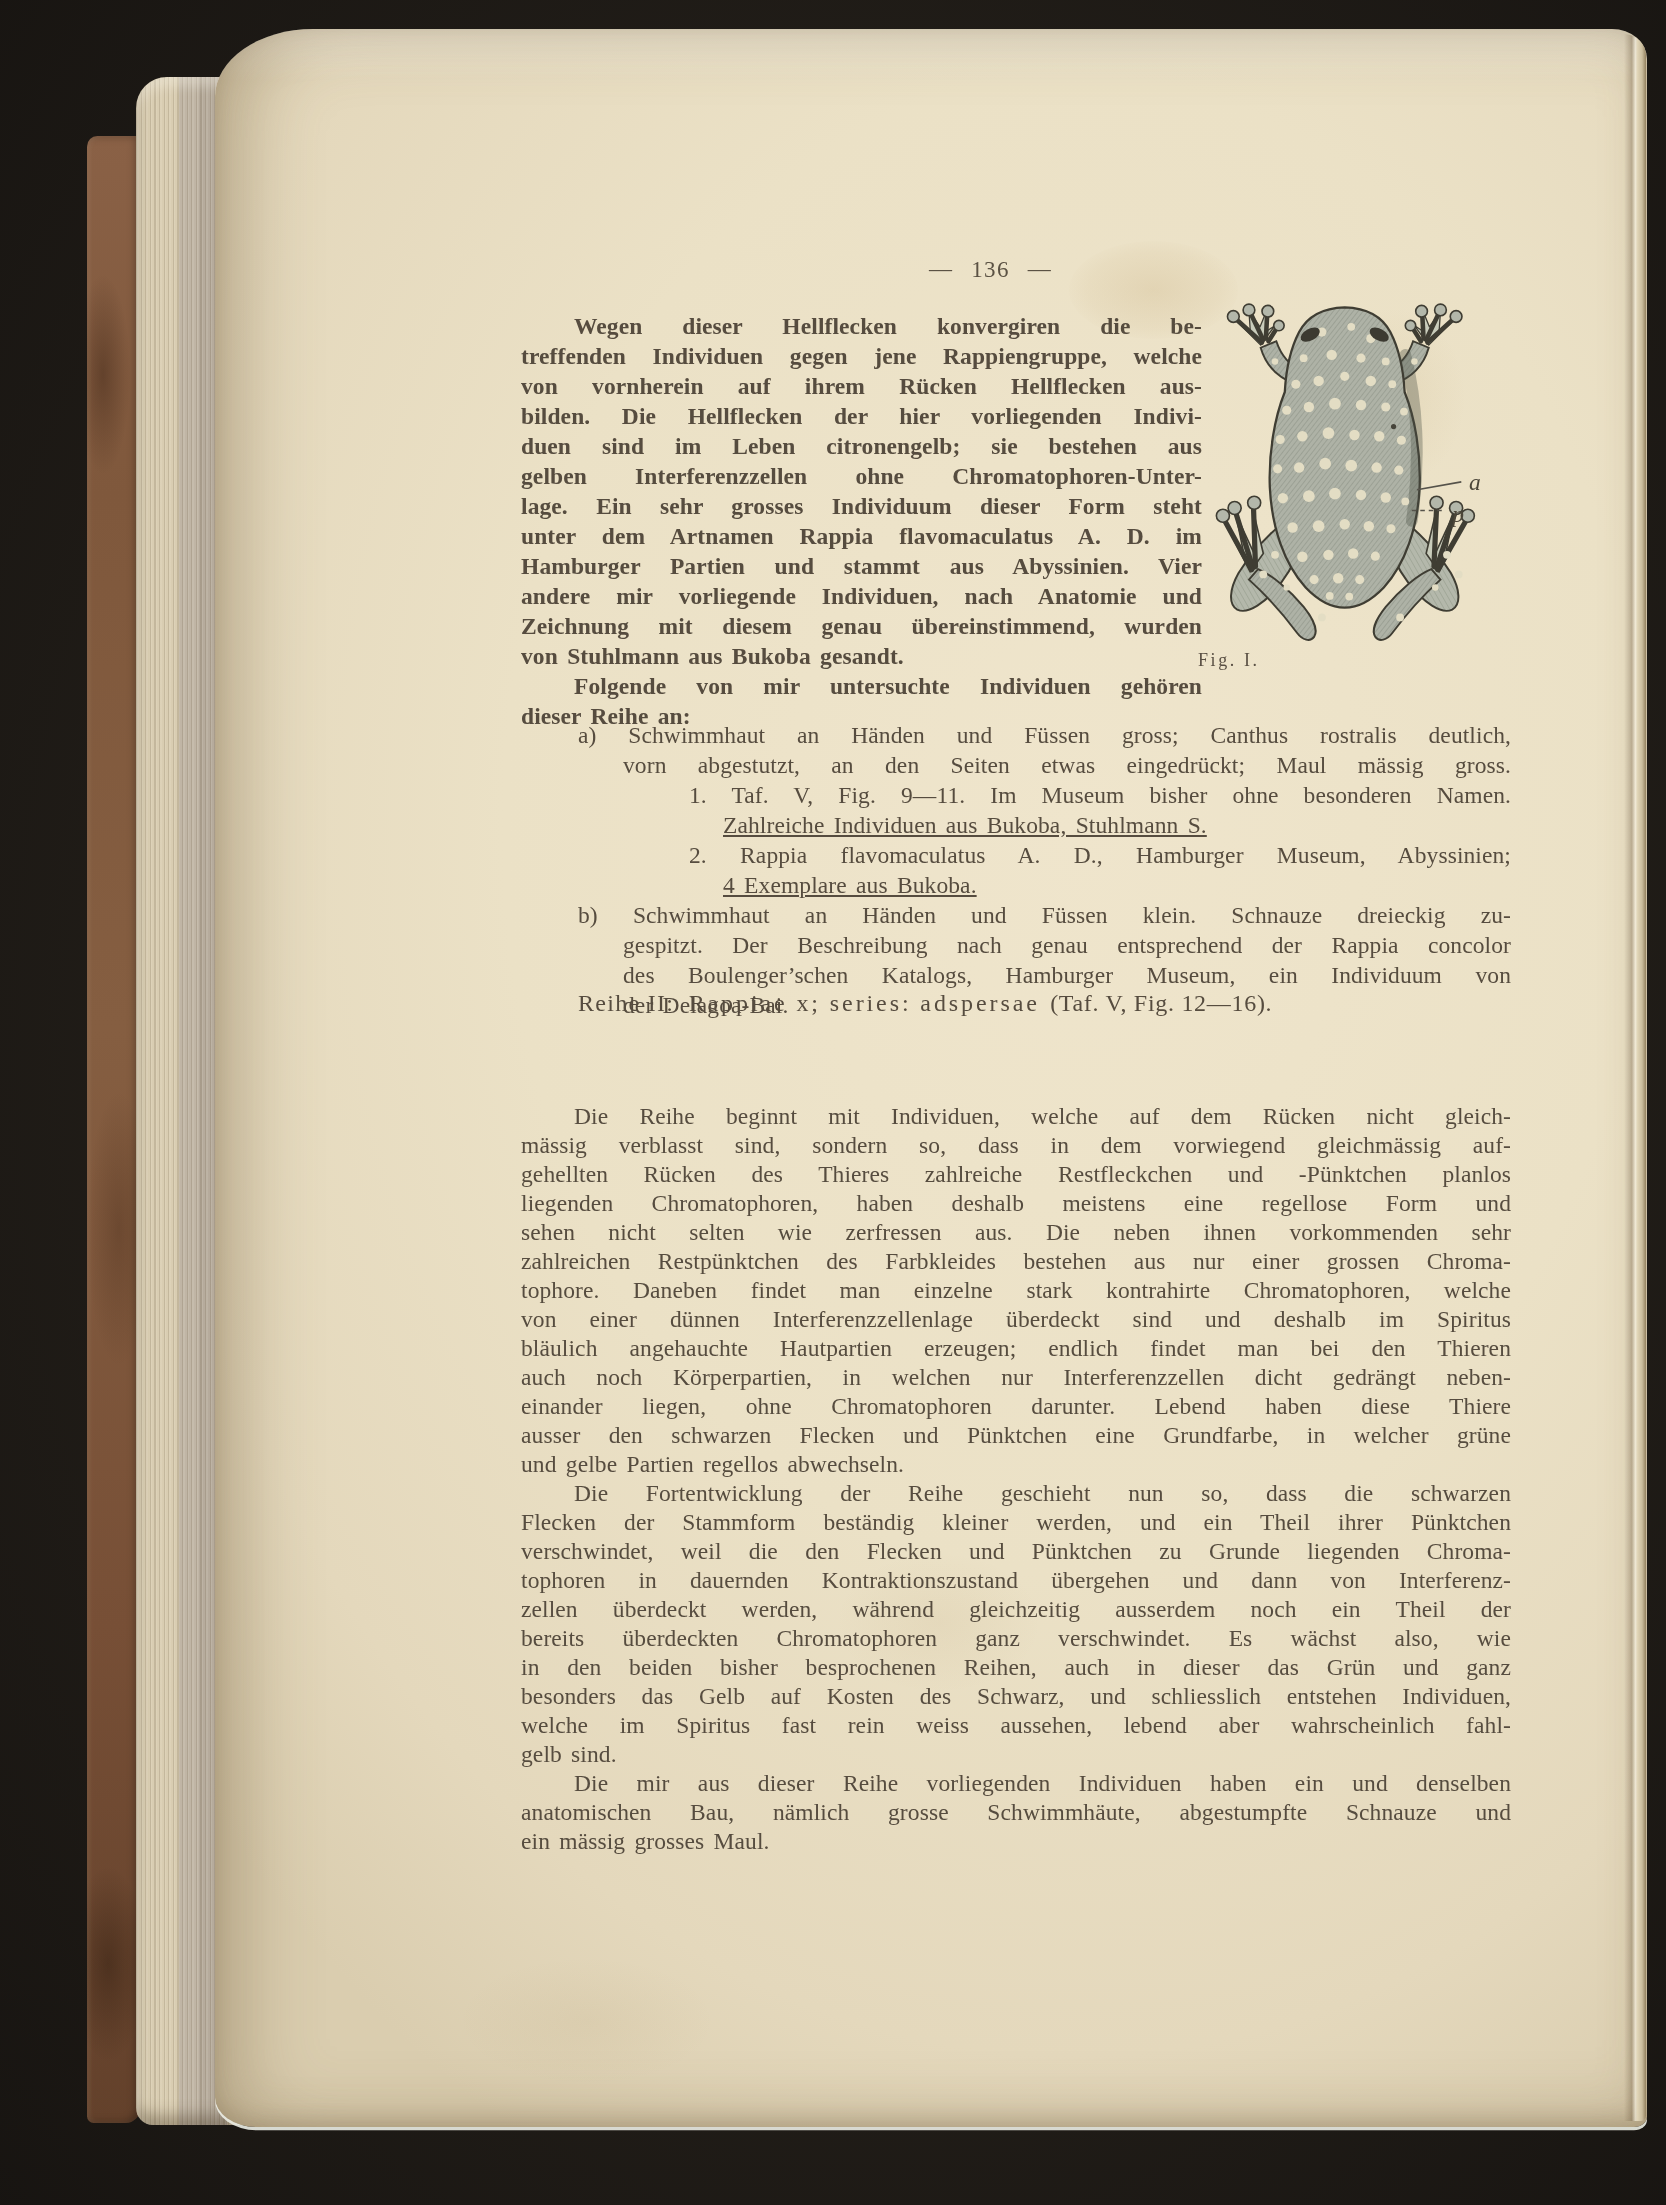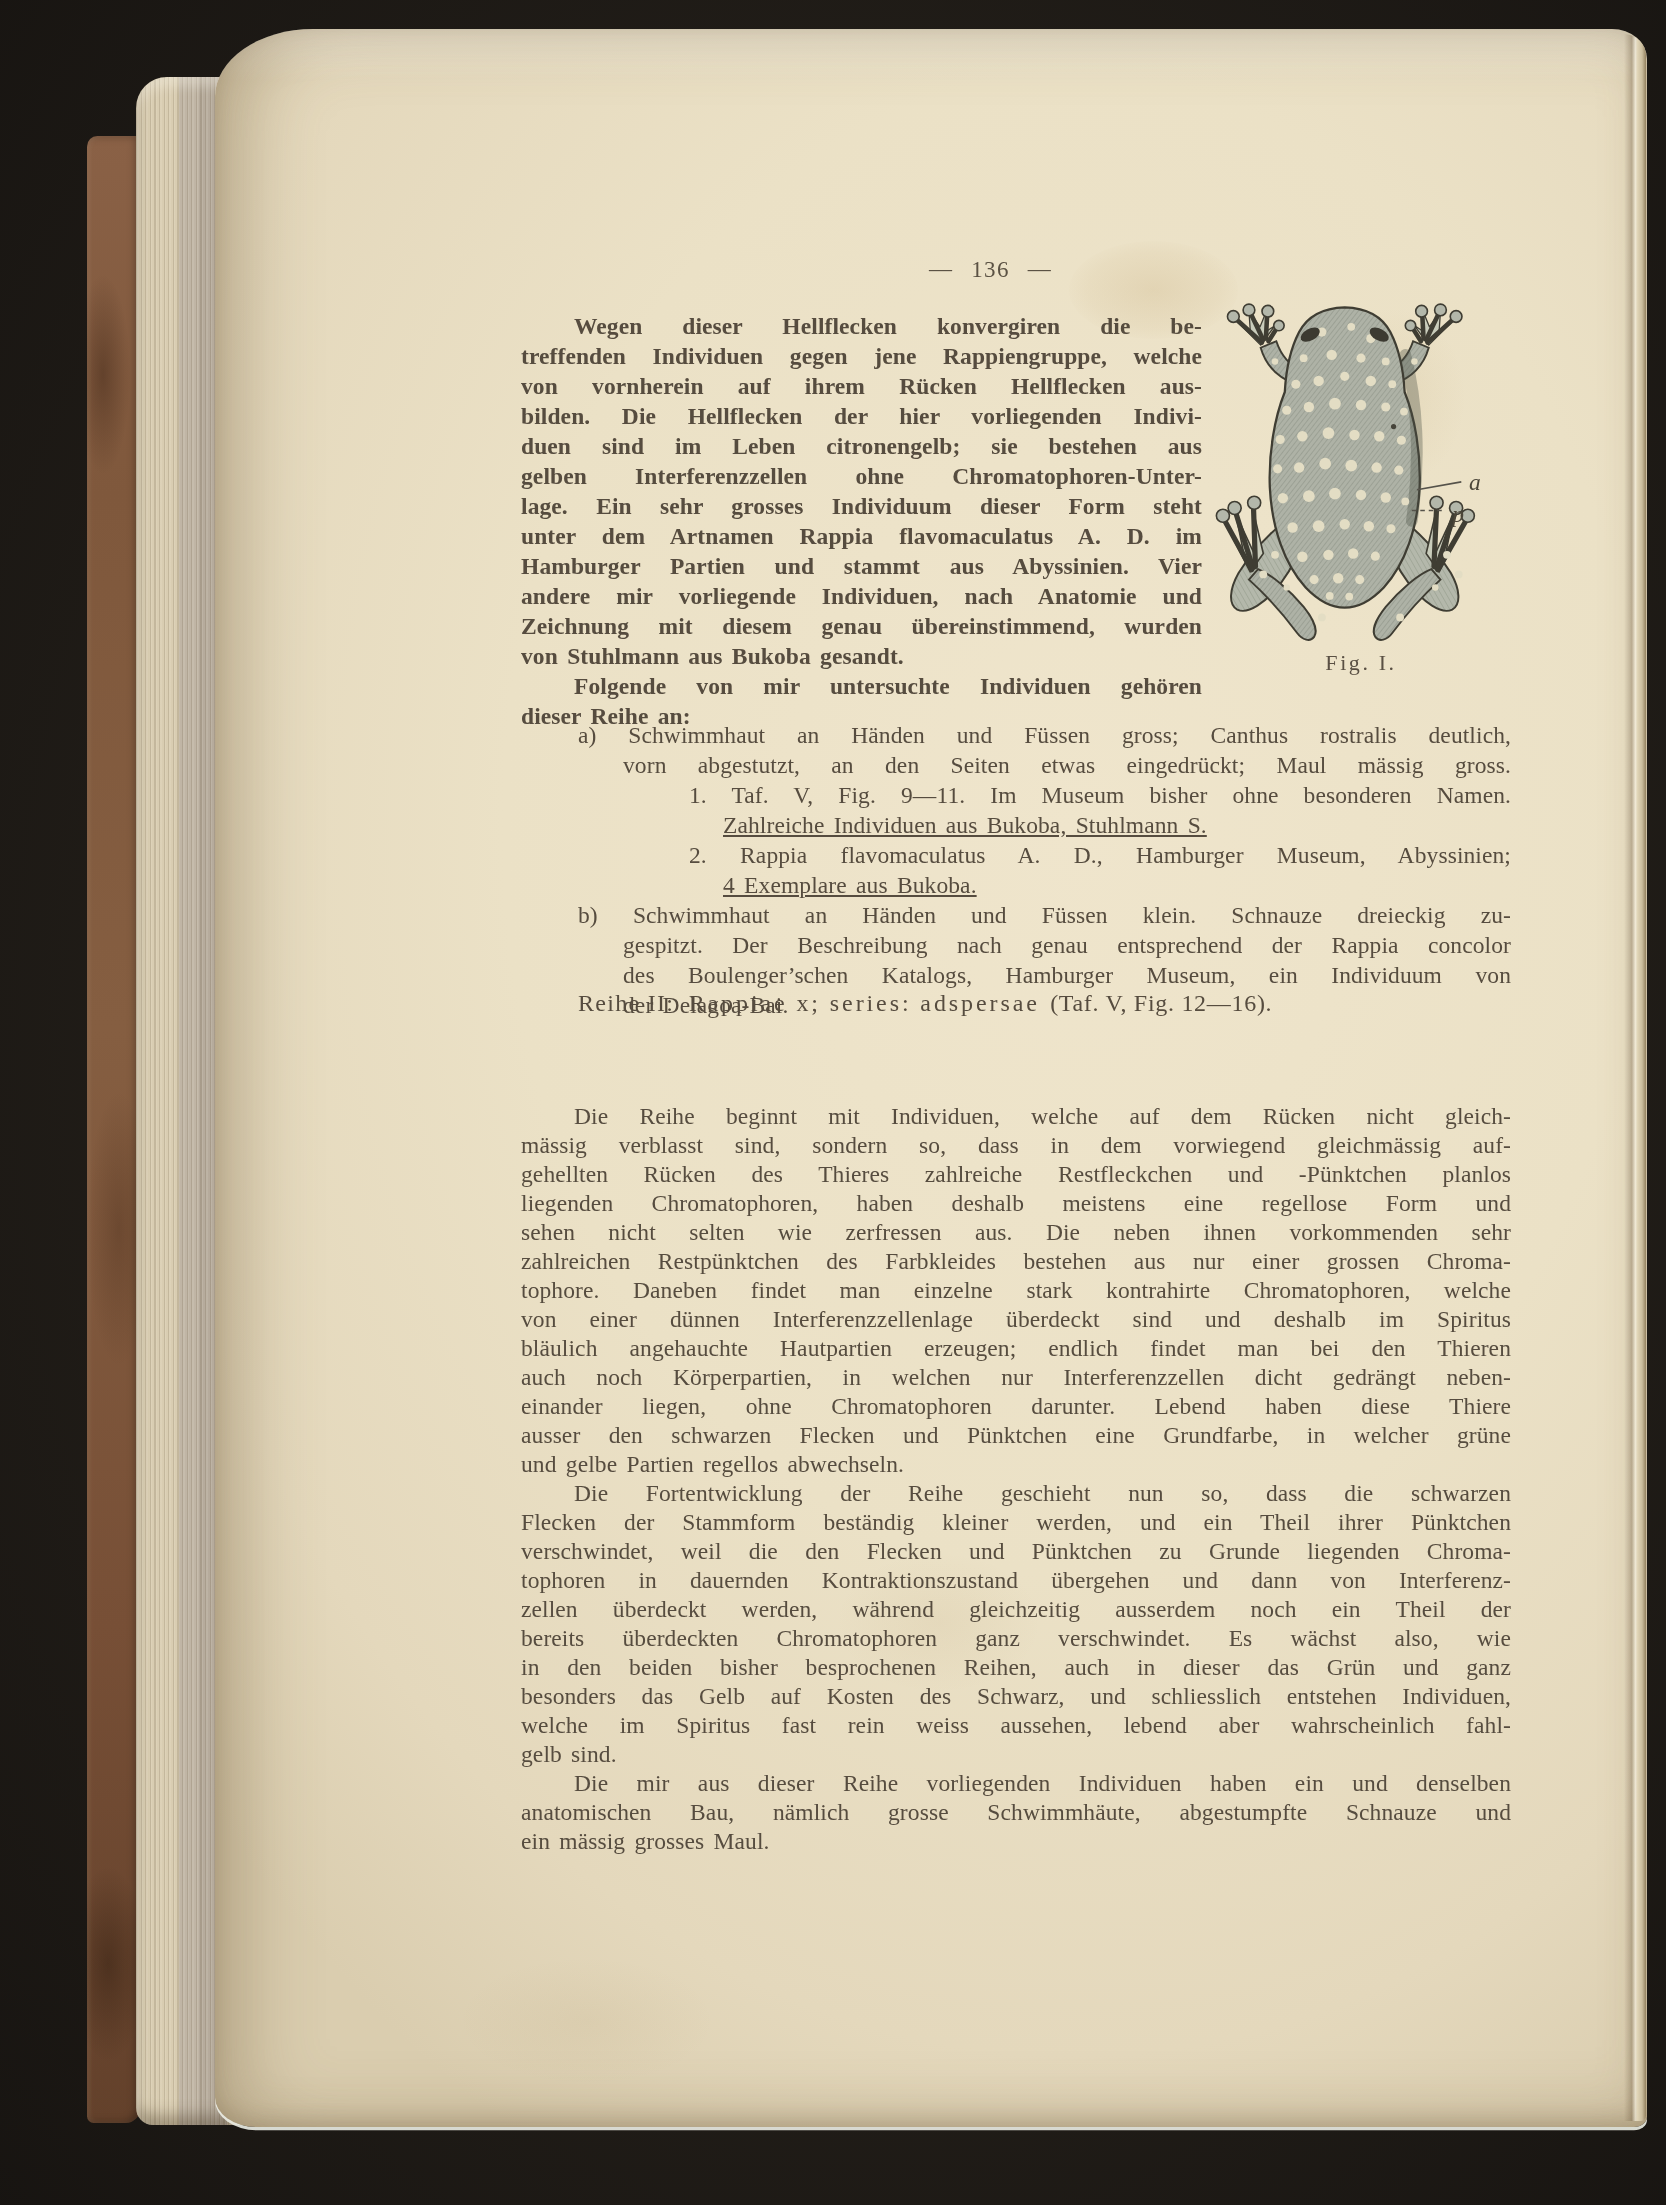--- a/index.html
+++ b/index.html
@@ -59,22 +59,22 @@
   #species-list{left:521px;top:720px;width:990px;}
   #series-heading{left:521px;top:988px;width:990px;font-size:24px;height:30px;line-height:30px;white-space:nowrap;}
   #series-heading .h-pre{letter-spacing:1.3px;}
   #series-heading .h-mid{letter-spacing:2.9px;margin-left:14.3px;}
   #series-heading .h-post{margin-left:10.4px;letter-spacing:0.7px;}
   #main-text{left:521px;top:1102px;width:990px;}
   #main-text .ln{height:29px;line-height:29px;}
   
   #figure{position:absolute;left:1198px;top:293px;width:326px;height:391px;}
   #figure svg{display:block;}
-  .fig-caption{position:absolute;left:0;top:357px;width:326px;text-align:center;
-               font-size:22px;letter-spacing:2.6px;color:#5a5044;}
+  .fig-caption{position:absolute;left:0;top:357px;width:326px;
+               font-size:18px;letter-spacing:2.6px;color:#5a5044;}
 </style>
 </head>
 <body>
 
 <div id="scan">
   <div class="spine"></div>
   <div class="edges"></div>
   <div class="page"></div>
   <div class="fold"></div>
   <div class="stain s1"></div>

